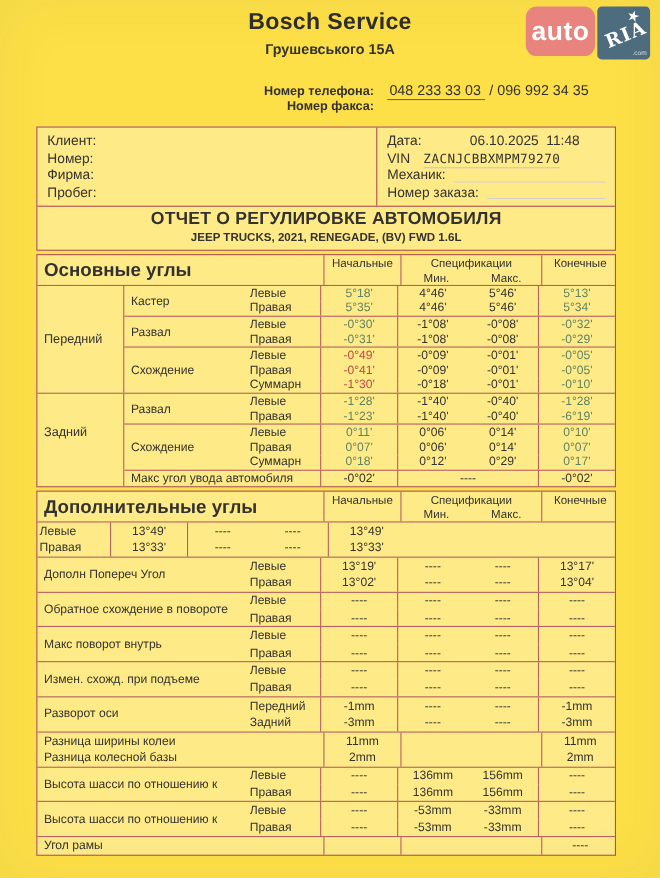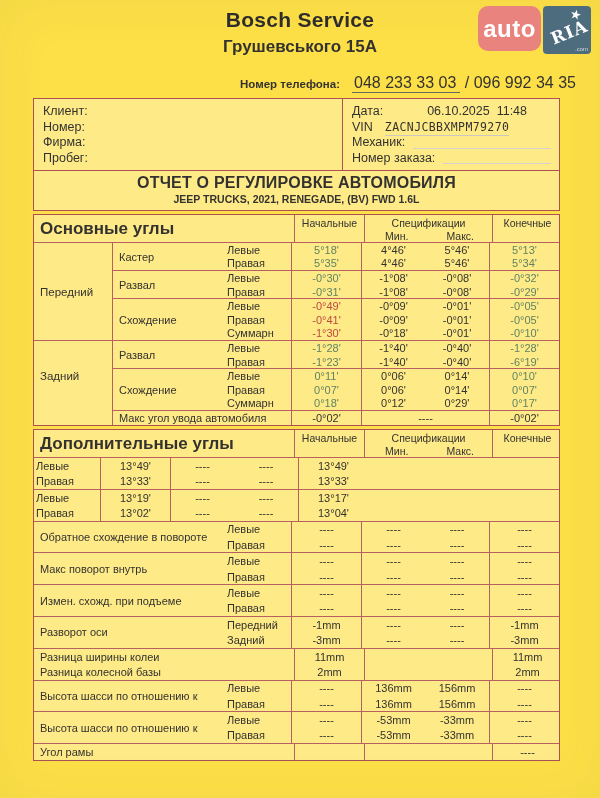--- a/index.html
+++ b/index.html
@@ -14,42 +14,42 @@
   body{background:#d8d6d3;font-family:"Liberation Sans",sans-serif;}
   .page{
     width:600px;height:798px;background:#fde047;position:relative;overflow:hidden;
     color:var(--ink);box-shadow:inset 0 0 55px rgba(70,62,55,.06);
   }
 
   
   .hdr{position:relative;height:60px;}
   .hdr-center{position:absolute;left:0;right:0;top:8px;text-align:center;}
   .shop-name{font-size:21px;font-weight:bold;letter-spacing:.3px;color:#2f2d2b;}
-  .shop-addr{font-size:17px;font-weight:bold;margin-top:5px;}
+  .shop-addr{font-size:13px;font-weight:bold;margin-top:5px;}
   .logo{position:absolute;right:9px;top:6px;display:flex;align-items:flex-start;}
   .logo-auto{
     width:63px;height:45px;background:#e8837d;border-radius:10px;
     display:flex;align-items:center;justify-content:center;
     color:#fff;font-size:24px;font-weight:bold;letter-spacing:.5px;margin-right:2px;
   }
   .logo-ria{
     width:48px;height:48px;background:#4d6c7d;border-radius:4px;position:relative;overflow:hidden;
   }
   .ria-star{position:absolute;top:1px;right:9px;color:#fff;font-size:13px;transform:rotate(14deg);}
   .ria-text{
     position:absolute;left:7px;top:16px;color:#fefefe;font-weight:bold;font-size:17px;
     letter-spacing:1px;transform:rotate(-22deg);font-family:"DejaVu Serif",serif;
   }
   .ria-com{position:absolute;right:3px;bottom:2px;color:#e9eef0;font-size:6px;opacity:.85;}
 
   
   .phones{margin:14px 0 0 198px;}
   .ph-row{display:flex;align-items:baseline;height:17px;}
   .ph-label{display:inline-block;width:142px;text-align:right;font-weight:bold;font-size:11.5px;}
-  .ph-val{margin-left:12px;font-size:16px;}
+  .ph-val{margin-left:12px;font-size:13px;}
   .ul-strong{border-bottom:1px solid #6b6864;padding:0 4px 1px 2px;}
 
   
   .box{margin:7px 0 0 33px;width:527px;border:1.4px solid var(--line-strong);background:rgba(255,255,255,.35);}
   .info-grid{display:grid;grid-template-columns:285px 1fr;gap:23px;}
   .info-left,.info-right{padding:5px 8px 4px 9px;font-size:12.5px;}
   .info-right{border-left:1.4px solid var(--line-strong);}
   .info-row{display:flex;align-items:baseline;height:15.5px;}
   .info-label{margin-right:8px;white-space:nowrap;}
   .date-value{margin-left:36px;white-space:pre;}
@@ -110,20 +110,24 @@
         <span class="ria-com">.com</span>
       </div>
     </div>
   </div>
 
   <div class="phones">
     <div class="ph-row">
       <span class="ph-label">Номер телефона:</span>
       <span class="ph-val"><span class="ul-strong">048 233 33 03</span><span> / 096 992 34 35</span></span>
     </div>
+    <div class="ph-row">
+      <span class="ph-label">Номер факса:</span>
+      <span class="ph-val"></span>
+    </div>
   </div>
 
   <div class="box">
     <div class="info-grid">
       <div class="info-left">
         <div class="info-row">
             <span class="info-label">Клиент:</span>
             <span></span>
           </div>
         <div class="info-row">
@@ -335,20 +339,21 @@
             <div class="arow">
               <div class="side">Правая</div>
               <div class="cell c-init ">13°33'</div>
               <div class="cell c-spec1">----</div>
               <div class="cell ">----</div>
               <div class="cell c-final ">13°33'</div>
             </div>
           </div>
         </div>
         <div class="agroup sep" style="display: flex;">
+          <div class="glabel">Дополн Попереч Угол</div>
           <div class="rowset">
             <div class="arow">
               <div class="side">Левые</div>
               <div class="cell c-init ">13°19'</div>
               <div class="cell c-spec1">----</div>
               <div class="cell ">----</div>
               <div class="cell c-final ">13°17'</div>
             </div>
             <div class="arow">
               <div class="side">Правая</div>

